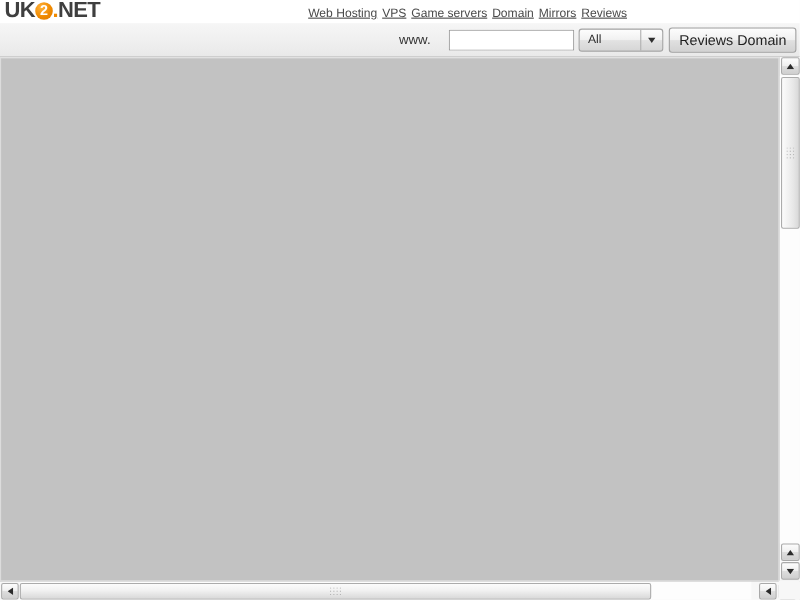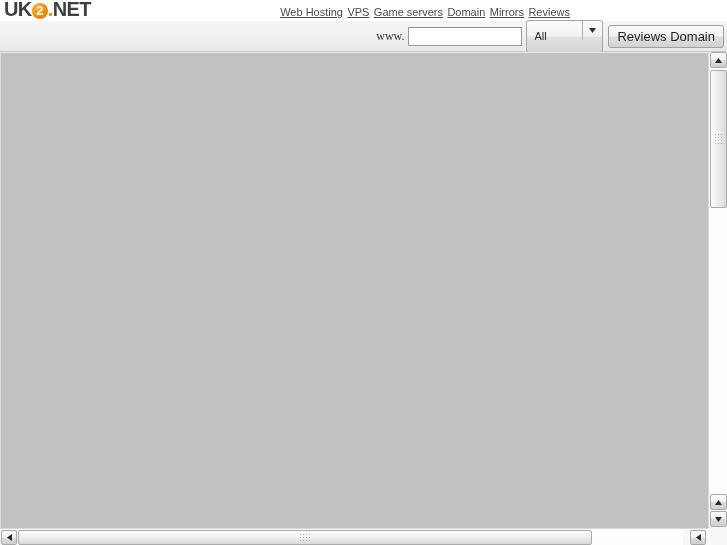--- a/index.html
+++ b/index.html
@@ -86,45 +86,45 @@
     box-sizing: border-box;
   }
   .searchwrap {
     position: absolute;
     right: 3px; top: 2px;
     height: 26px;
     display: flex;
     align-items: center;
   }
   .www-label {
-    font-family: Liberation Serif, serif;
+    font-family: Liberation Sans, sans-serif;
     font-size: 12px;
     color: #333333;
-    margin-right: 4px;
+    margin-right: 17px;
     line-height: 26px;
   }
   .dom-input {
     width: 114px;
     height: 19px;
     box-sizing: border-box;
     border: 1px solid #9a9a9a;
     border-top-color: #8d8d8d;
     background: #ffffff;
     font-family: "Liberation Sans", sans-serif;
     font-size: 12px;
     color: #111;
     padding: 1px 3px;
     outline: none;
     border-radius: 1px;
   }
   .tld-select {
     position: relative;
     margin-left: 4px;
     width: 77px;
-    height: 33px;
+    height: 21px;
     box-sizing: border-box;
     border: 1px solid #a4a4a4;
     border-radius: 3px;
     background: linear-gradient(to bottom, #fdfdfd 0%, #f1f1f1 48%, #e2e2e2 52%, #d6d6d6 100%);
     display: flex;
     align-items: center;
   }
   .tld-select .tldtext {
     font-family: "Liberation Sans", sans-serif;
     font-size: 11px;

